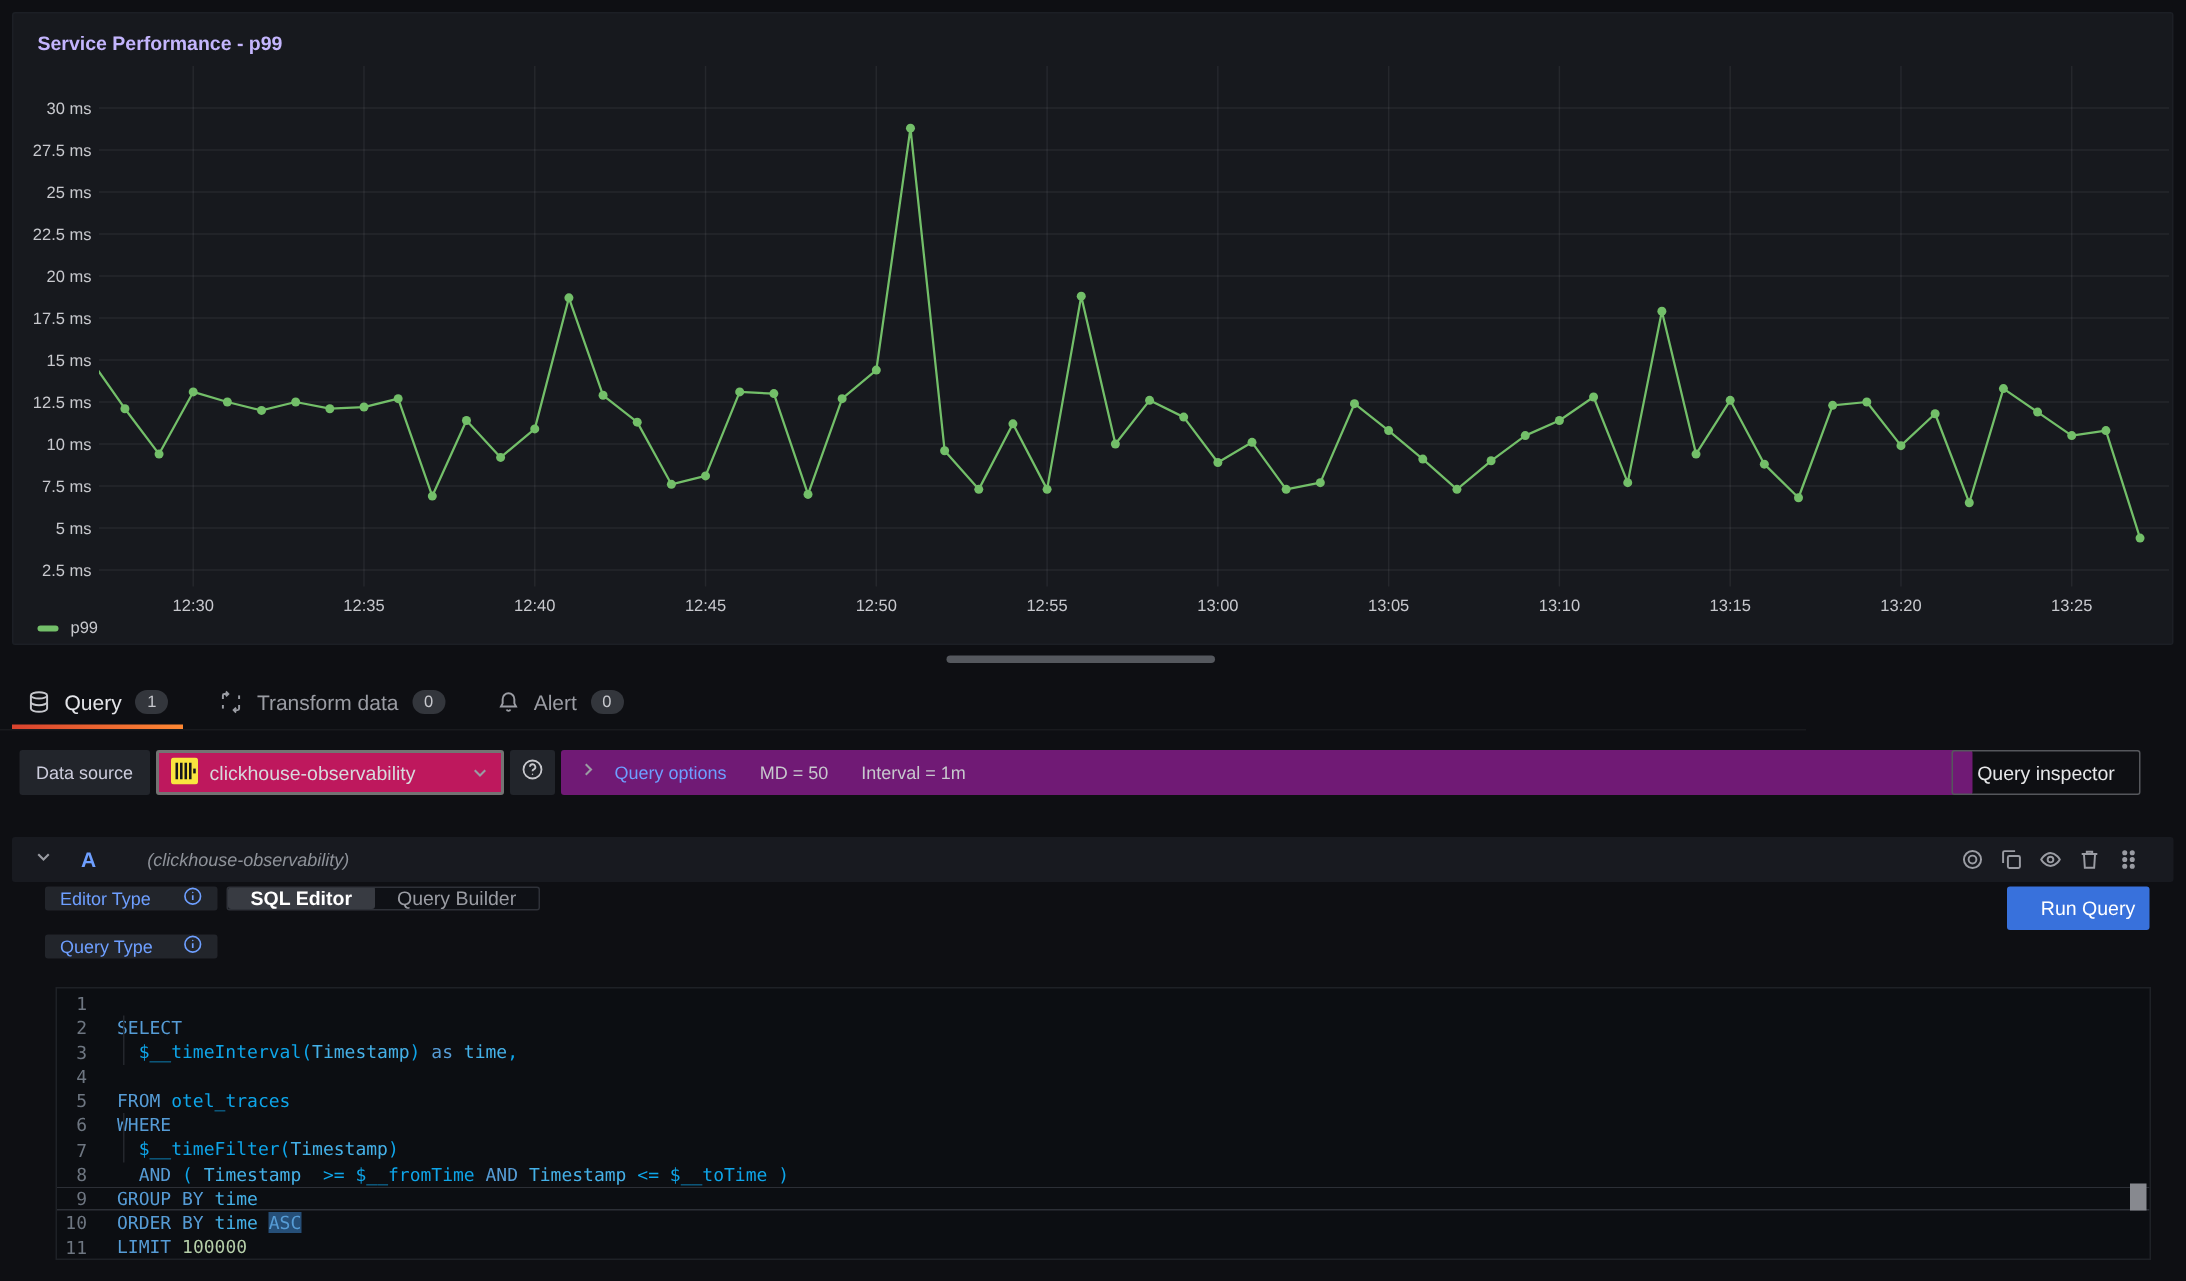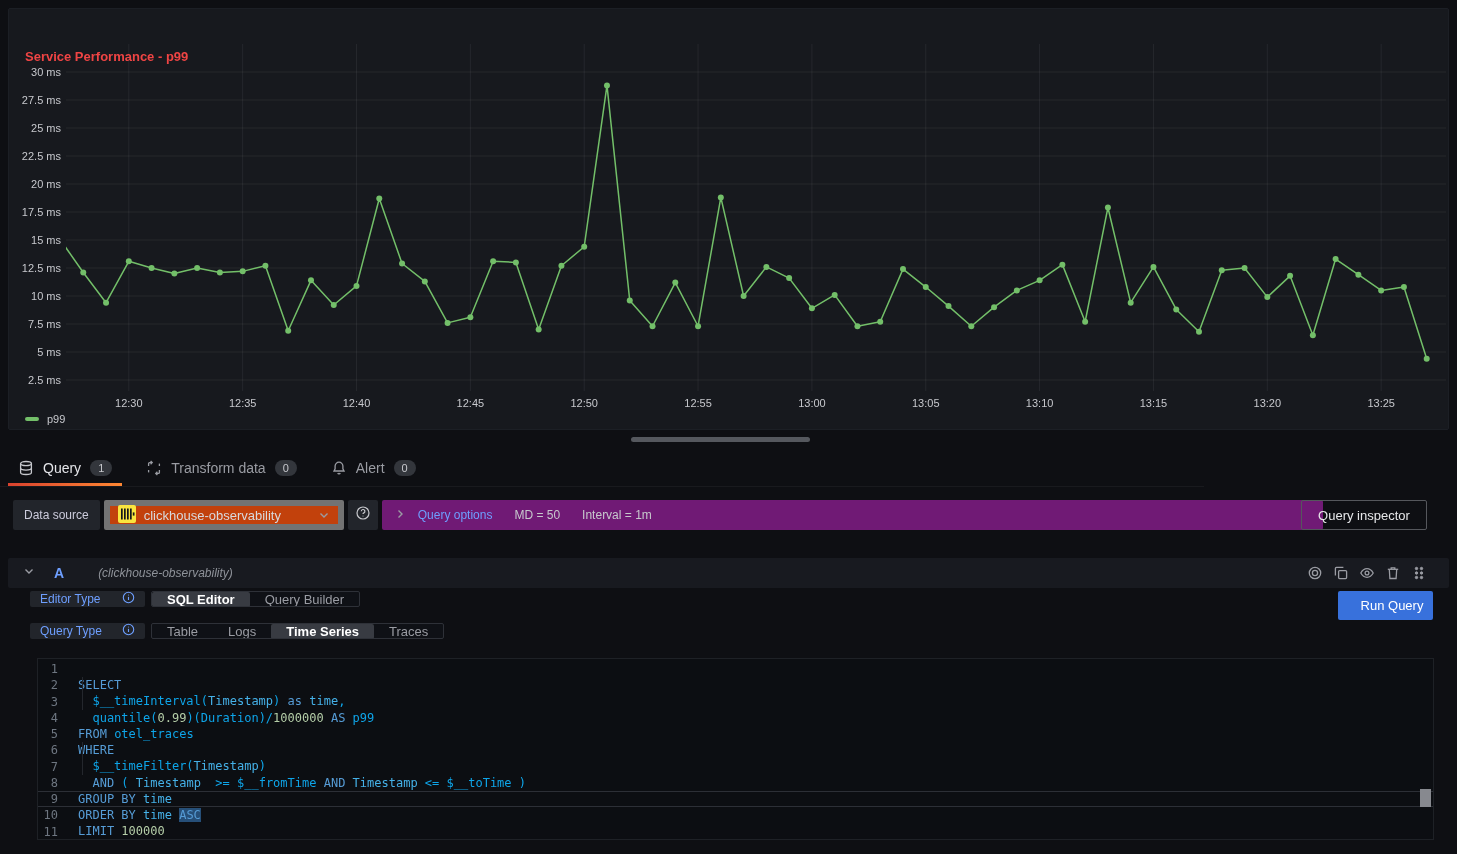--- a/index.html
+++ b/index.html
@@ -3,21 +3,21 @@
 <meta charset="utf-8">
 <style>
   html,body{margin:0;padding:0;}
   body{
     width:1457px;height:854px;background:#0e0f13;overflow:hidden;position:relative;
     font-family:"Liberation Sans",sans-serif;color:#c7c8cd;
   }
   
   .panel{position:absolute;left:8px;top:8px;width:1441px;height:422px;background:#17191e;
          border:1px solid #1c1f25;border-radius:2px;box-sizing:border-box;}
-  .panel-title{position:absolute;left:16px;top:12px;font-size:13px;font-weight:600;color:#ef4444;cursor:pointer;margin-top:28px;}
+  .panel-title{position:absolute;left:16px;top:12px;font-size:13px;font-weight:600;color:#c4b5fd;cursor:pointer;}
   .chart-svg{position:absolute;left:0;top:0;width:1441px;height:422px;}
   .legend{position:absolute;left:16px;top:404px;display:flex;align-items:center;gap:8px;font-size:11px;color:#c7c8cd;}
   .legend-swatch{width:14px;height:4px;border-radius:2px;background:#73bf69;display:inline-block;}
   .hscrollbar{position:absolute;left:631px;top:437px;width:179px;height:5px;border-radius:3px;background:#55585e;}
 
   
   .tabs{position:absolute;left:0;top:450px;width:1204px;height:37px;display:flex;align-items:stretch;
         padding-left:16px;box-sizing:border-box;gap:30px;border-bottom:1px solid rgba(204,204,220,0.06);}
   .tab{display:flex;align-items:center;gap:9px;position:relative;font-size:14px;color:#9a9ca3;cursor:pointer;padding:0 2px;}
   .tab .ticon{display:flex;align-items:center;}
@@ -25,21 +25,21 @@
   .tab.active{color:#e4e5e9;}
   .tab.active svg{stroke:#c7c8cd;}
   .tab.active::after{content:"";position:absolute;left:-8px;right:-8px;bottom:0;height:3px;
         background:linear-gradient(90deg,#d9422e,#ff8833);}
   .badge{background:#33363c;color:#c7c8cd;font-size:11px;border-radius:9px;padding:2px 8px;line-height:12px;}
 
   
   .ds-row{position:absolute;left:13px;top:500px;height:30px;display:flex;align-items:stretch;}
   .ds-label{background:#22252b;color:#ccccdc;font-size:12px;font-weight:500;display:flex;align-items:center;
         padding:0 11px;border-radius:2px;margin-right:4px;}
-  .ds-select{width:212px;background:#c2410c;border:6px solid #737373;border-radius:2px;display:flex;
+  .ds-select{width:212px;background:#be185d;border:2px solid #737373;border-radius:2px;display:flex;
         align-items:center;padding:0 8px;gap:8px;margin-right:4px;cursor:pointer;color:#d8d9dd;font-size:13px;}
   .ds-select .chev{margin-left:auto;display:flex;align-items:center;}
   .ds-help{width:30px;background:#22252b;border-radius:2px;display:flex;align-items:center;justify-content:center;
         margin-right:4px;cursor:pointer;}
   .ds-optionsbar{width:917px;background:#701a75;border-radius:2px;display:flex;align-items:center;padding:0 12px;}
   .ds-optionsbar .qo-link{color:#6e9fff;font-size:12px;font-weight:500;margin-left:12px;cursor:pointer;}
   .ds-optionsbar .qo-meta{color:#c7c8cd;font-size:12px;margin-left:22px;}
   .inspector-btn{position:absolute;left:1301px;top:500px;width:126px;height:30px;border:1px solid #55575c;
         border-radius:2px;background:transparent;color:#e6e7e9;font-size:13px;display:flex;align-items:center;
         justify-content:center;cursor:pointer;box-sizing:border-box;}
@@ -50,21 +50,21 @@
   .q-header .refid{color:#6e9fff;font-size:14px;font-weight:700;margin-left:18px;cursor:pointer;}
   .q-header .dsnote{color:#8e9299;font-size:12px;font-style:italic;margin-left:34px;}
   .q-header .hicons{margin-left:auto;display:flex;align-items:center;gap:10px;}
   .q-header .hicon{width:16px;height:16px;display:flex;align-items:center;justify-content:center;cursor:pointer;}
   .q-header svg{stroke:#9a9ca3;}
 
   .opt-row{position:absolute;left:30px;height:16px;display:flex;align-items:stretch;}
   .opt-label{width:115px;background:#22252b;border-radius:2px;display:flex;align-items:center;
         justify-content:space-between;padding:0 10px;box-sizing:border-box;margin-right:6px;}
   .opt-label span{color:#6e9fff;font-size:12px;font-weight:500;}
-  .segmented{display:flex;align-items:center;background:#0f1116;border:1px solid #2e3138;border-radius:2px;overflow:hidden;}
+  .segmented{display:flex;align-items:flex-end;background:#0f1116;border:1px solid #2e3138;border-radius:2px;overflow:hidden;}
   .seg-item{display:flex;align-items:center;padding:0 15px;font-size:13px;color:#9a9ca3;cursor:pointer;}
   .seg-item.selected{background:#383b42;color:#ffffff;font-weight:600;border-radius:2px;}
   .run-btn{position:absolute;left:1338px;top:591px;width:95px;height:29px;background:#3871dc;border:none;
         border-radius:2px;color:#fff;font-size:13px;font-weight:500;display:flex;align-items:center;
         justify-content:center;cursor:pointer;font-family:"Liberation Sans",sans-serif;padding-left:19px;}
 
   
   .editor{position:absolute;left:37px;top:658px;width:1397px;height:182px;background:#0c0e12;
         border:1px solid #1e2126;box-sizing:border-box;font-family:"DejaVu Sans Mono",monospace;
         font-size:12px;overflow:hidden;cursor:text;}
@@ -361,33 +361,27 @@
   <div class="opt-label">
     <span>Query Type</span>
     <span>
       <svg width="13" height="13" viewBox="0 0 14 14" fill="none" stroke="#6e9fff" stroke-width="1.2">
           <circle cx="7" cy="7" r="5.6"></circle>
           <path d="M7 6.3v3.4"></path>
           <circle cx="7" cy="4.3" r="0.55" fill="#6e9fff" stroke="none"></circle>
         </svg>
     </span>
   </div>
-  <div class="segmented">
-    <div class="seg-item">Table</div>
-    <div class="seg-item">Logs</div>
-    <div class="seg-item selected">Time Series</div>
-    <div class="seg-item">Traces</div>
-  </div>
 </div>
 
 <div class="editor">
   <div class="code-lines" id="code-lines">
       <div class="code-line"><span class="ln">1</span><span class="codetxt"><span class="kw">SELECT</span></span></div>
       <div class="code-line"><span class="ln">2</span><span class="codetxt"><span class="pl">  $__timeInterval(</span><span class="id">Timestamp</span><span class="pl">) </span><span class="kw">as</span><span class="pl"> </span><span class="id">time</span><span class="pl">,</span></span></div>
-      <div class="code-line"><span class="ln">3</span><span class="codetxt"><span class="pl">  quantile(</span><span class="num">0.99</span><span class="pl">)(Duration)/</span><span class="num">1000000</span><span class="pl"> </span><span class="kw">AS</span><span class="pl"> p99</span></span></div>
+      <div class="code-line"><span class="ln">3</span></div>
       <div class="code-line"><span class="ln">4</span><span class="codetxt"><span class="kw">FROM</span><span class="pl"> otel_traces</span></span></div>
       <div class="code-line"><span class="ln">5</span><span class="codetxt"><span class="kw">WHERE</span></span></div>
       <div class="code-line"><span class="ln">6</span><span class="codetxt"><span class="pl">  $__timeFilter(</span><span class="id">Timestamp</span><span class="pl">)</span></span></div>
       <div class="code-line"><span class="ln">7</span><span class="codetxt"><span class="pl">  </span><span class="kw">AND</span><span class="pl"> ( </span><span class="id">Timestamp</span><span class="pl">  &gt;= $__fromTime </span><span class="kw">AND</span><span class="pl"> </span><span class="id">Timestamp</span><span class="pl"> &lt;= $__toTime )</span></span></div>
       <div class="code-line"><span class="ln">8</span><span class="codetxt"><span class="kw">GROUP BY</span><span class="pl"> </span><span class="id">time</span></span></div>
       <div class="code-line current"><span class="ln">9</span><span class="codetxt"><span class="kw">ORDER BY</span><span class="pl"> </span><span class="id">time</span><span class="pl"> </span><span class="kw sel">ASC</span></span></div>
       <div class="code-line"><span class="ln">10</span><span class="codetxt"><span class="kw">LIMIT</span><span class="pl"> </span><span class="num">100000</span></span></div>
       <div class="code-line"><span class="ln">11</span><span class="codetxt"></span></div>
     </div>
   <div class="indent-guide" style="top:18px;height:33px;"></div>

